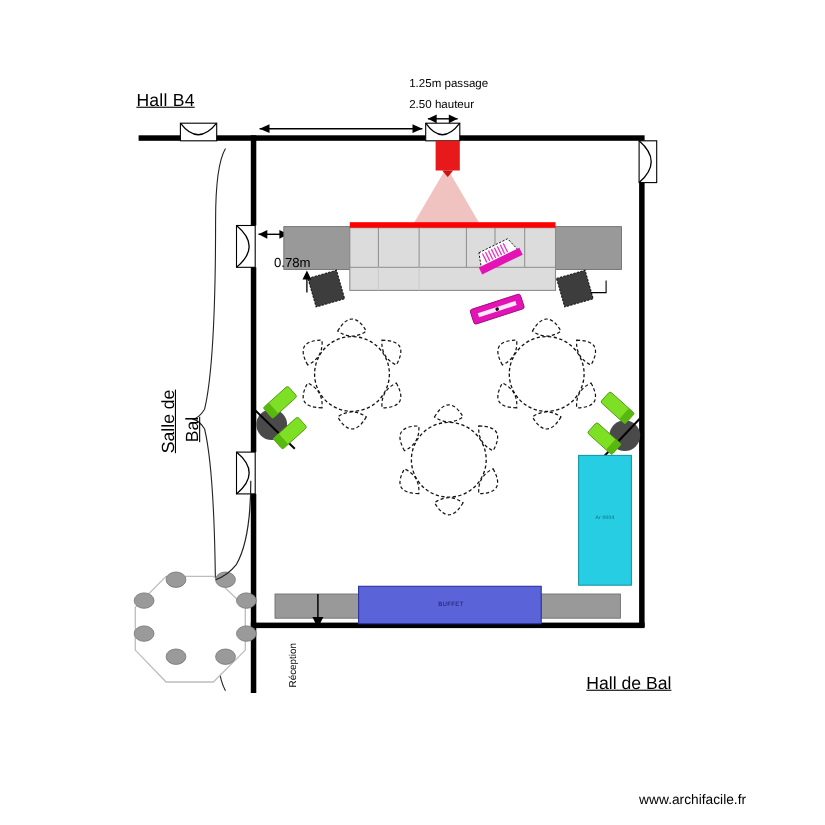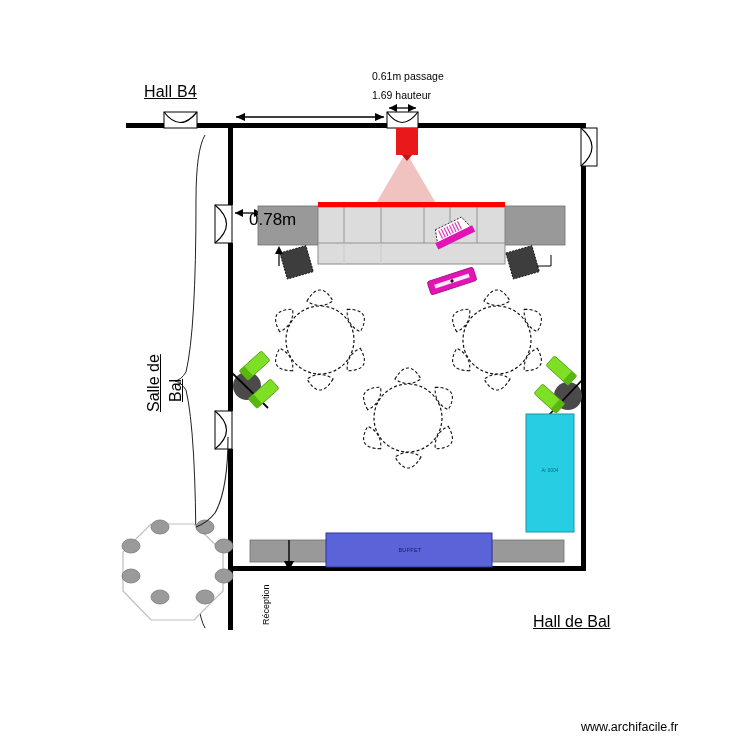--- a/index.html
+++ b/index.html
@@ -19,36 +19,36 @@
     left: 0; top: 0;
     width: 750px;
     height: 750px;
   }
   .txt {
     position: absolute;
     color: #000000;
     white-space: nowrap;
   }
   .lbl-hall {
-    left: 144px; top: 83px;
+    left: 124px; top: 83px;
     font-size: 16px;
     text-decoration: underline;
     letter-spacing: 0.2px;
   }
   .lbl-passage {
     left: 372px; top: 70px;
     font-size: 10.5px;
   }
   .lbl-hauteur {
     left: 372px; top: 89px;
     font-size: 10.5px;
   }
   .lbl-078 {
-    left: 249px; top: 210px;
-    font-size: 17px;
+    left: 249px; top: 232px;
+    font-size: 12px;
   }
   .lbl-salledebal-bottom {
     left: 533px; top: 613px;
     font-size: 16px;
     text-decoration: underline;
   }
   .lbl-watermark {
     left: 581px; top: 720px;
     font-size: 12.5px;
     text-align: center;
@@ -290,23 +290,23 @@
       <ellipse cx="131" cy="546" rx="9" ry="7"></ellipse>
     </g>
   </g>
 
   <path d="M228 437 Q228 490 215 513 Q207 523 196 527" fill="none" stroke="#222222" stroke-width="1.1"></path>
 
 </svg>
 
 <div class="txt lbl-hall">Hall B4</div>
 
-<div class="txt lbl-passage">0.61m passage</div>
-
-<div class="txt lbl-hauteur">1.69 hauteur</div>
+<div class="txt lbl-passage">1.25m passage</div>
+
+<div class="txt lbl-hauteur">2.50 hauteur</div>
 
 <div class="txt lbl-078">0.78m</div>
 
 <div class="vert-text lbl-salle-de">Salle de</div>
 
 <div class="vert-text lbl-bal">Bal</div>
 
 <div class="vert-text lbl-reception">Réception</div>
 
 <div class="lbl-buffet">BUFFET</div>

